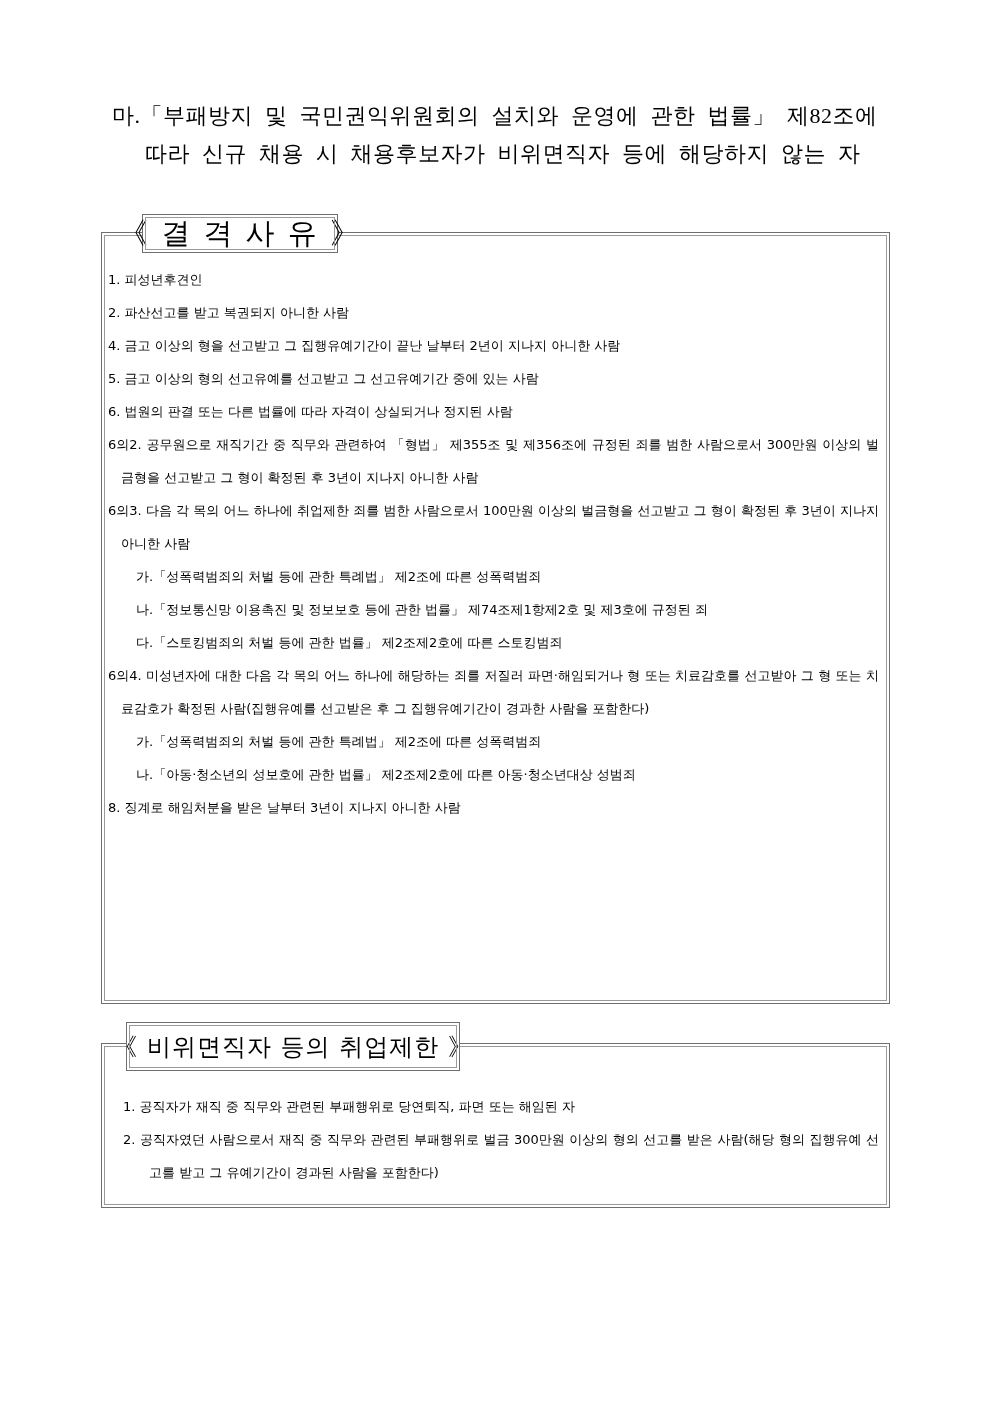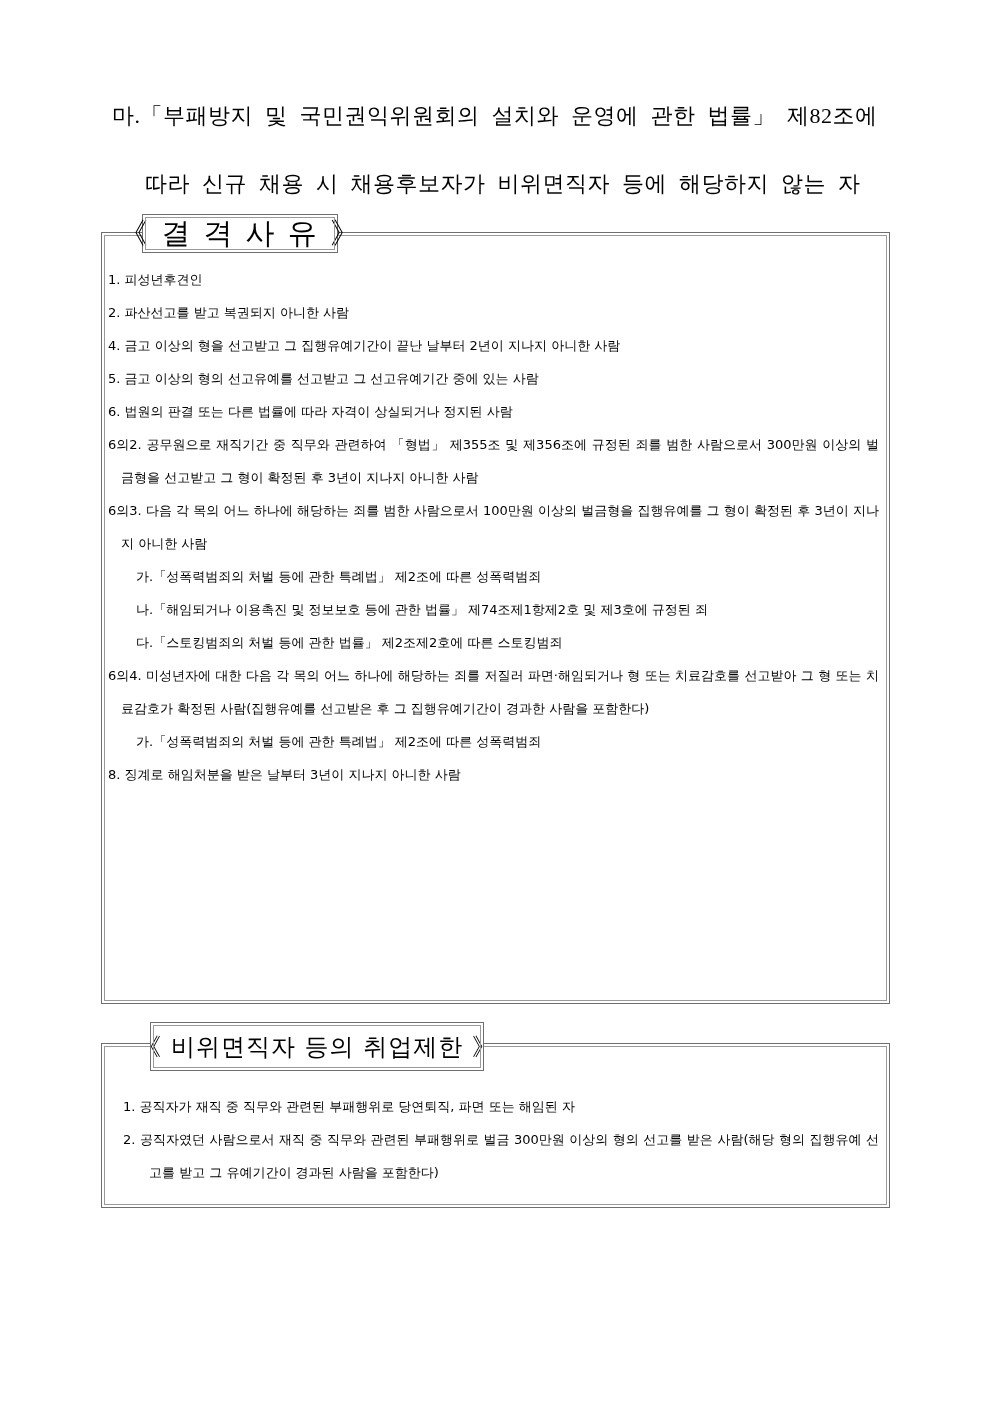--- a/index.html
+++ b/index.html
@@ -14,21 +14,21 @@
 
   .page{ position:absolute; inset:0; width:971px; height:1403px; background:var(--bg); overflow:hidden; }
 
   
   .heading{
     position:absolute; top:102px; left:112px; width:778px;
     font-family:"Liberation Serif", serif;
     font-size:22px; line-height:28px; color:var(--ink);
     word-spacing:6px; letter-spacing:0.5px;
   }
-  .h-line2{ margin-top:40px; padding-left:33px; }
+  .h-line2{ margin-top:10px; padding-left:33px; }
 
   
   .box{
     position:absolute; left:101px; width:789px; background:var(--bg);
     border:1px solid var(--line-outer);
   }
   .box::after{
     content:""; position:absolute; inset:2px;
     border:1px solid var(--line-inner);
     pointer-events:none;
@@ -42,21 +42,21 @@
     display:flex; align-items:center; justify-content:center;
     font-family:"DejaVu Sans", sans-serif; color:var(--ink);
     white-space:nowrap;
   }
   .box-title::after{
     content:""; position:absolute; inset:2px;
     border:1px solid var(--line-inner);
     pointer-events:none;
   }
   .title1{ left:40px; top:-19px; width:196px; height:39px; font-size:29px; letter-spacing:2px; }
-  .title2{ left:48px; top:-22px; width:334px; height:49px; font-size:24px; letter-spacing:1px; }
+  .title2{ left:24px; top:-22px; width:334px; height:49px; font-size:24px; letter-spacing:1px; }
 
   .box-body{
     position:relative; z-index:2;
     padding:30px 10px 14px 6px;
     font-size:13px; line-height:33px;
   }
   .box2 .box-body{ padding-top:46px;margin-left:15px; }
 
   .item{
     padding-left:13px; text-indent:-13px;
@@ -76,26 +76,27 @@
 
   <section class="box box1">
     <div class="box-title title1">《 결 격 사 유 》</div>
     <div class="box-body">
         <div class="item">1. 피성년후견인</div>
         <div class="item">2. 파산선고를 받고 복권되지 아니한 사람</div>
         <div class="item">4. 금고 이상의 형을 선고받고 그 집행유예기간이 끝난 날부터 2년이 지나지 아니한 사람</div>
         <div class="item">5. 금고 이상의 형의 선고유예를 선고받고 그 선고유예기간 중에 있는 사람</div>
         <div class="item">6. 법원의 판결 또는 다른 법률에 따라 자격이 상실되거나 정지된 사람</div>
         <div class="item">6의2. 공무원으로 재직기간 중 직무와 관련하여 「형법」 제355조 및 제356조에 규정된 죄를 범한 사람으로서 300만원 이상의 벌금형을 선고받고 그 형이 확정된 후 3년이 지나지 아니한 사람</div>
-        <div class="item">6의3. 다음 각 목의 어느 하나에 해당하는 죄를 범한 사람으로서 100만원 이상의 벌금형을 집행유예를 그 형이 확정된 후 3년이 지나지 아니한 사람</div>
+        <div class="item">6의3. 다음 각 목의 어느 하나에 취업제한 죄를 범한 사람으로서 100만원 이상의 벌금형을 선고받고 그 형이 확정된 후 3년이 지나지 아니한 사람</div>
         <div class="item sub">가.「성폭력범죄의 처벌 등에 관한 특례법」 제2조에 따른 성폭력범죄</div>
-        <div class="item sub">나.「해임되거나 이용촉진 및 정보보호 등에 관한 법률」 제74조제1항제2호 및 제3호에 규정된 죄</div>
+        <div class="item sub">나.「정보통신망 이용촉진 및 정보보호 등에 관한 법률」 제74조제1항제2호 및 제3호에 규정된 죄</div>
         <div class="item sub">다.「스토킹범죄의 처벌 등에 관한 법률」 제2조제2호에 따른 스토킹범죄</div>
         <div class="item">6의4. 미성년자에 대한 다음 각 목의 어느 하나에 해당하는 죄를 저질러 파면·해임되거나 형 또는 치료감호를 선고받아 그 형 또는 치료감호가 확정된 사람(집행유예를 선고받은 후 그 집행유예기간이 경과한 사람을 포함한다)</div>
         <div class="item sub">가.「성폭력범죄의 처벌 등에 관한 특례법」 제2조에 따른 성폭력범죄</div>
+        <div class="item sub">나.「아동·청소년의 성보호에 관한 법률」 제2조제2호에 따른 아동·청소년대상 성범죄</div>
         <div class="item">8. 징계로 해임처분을 받은 날부터 3년이 지나지 아니한 사람</div>
       </div>
   </section>
 
   <section class="box box2">
     <div class="box-title title2">《 비위면직자 등의 취업제한 》</div>
     <div class="box-body">
         <div class="item">1. 공직자가 재직 중 직무와 관련된 부패행위로 당연퇴직, 파면 또는 해임된 자</div>
         <div class="item" style="padding-left: 26px; text-indent: -26px;">2. 공직자였던 사람으로서 재직 중 직무와 관련된 부패행위로 벌금 300만원 이상의 형의 선고를 받은 사람(해당 형의 집행유예 선고를 받고 그 유예기간이 경과된 사람을 포함한다)</div>
       </div>

